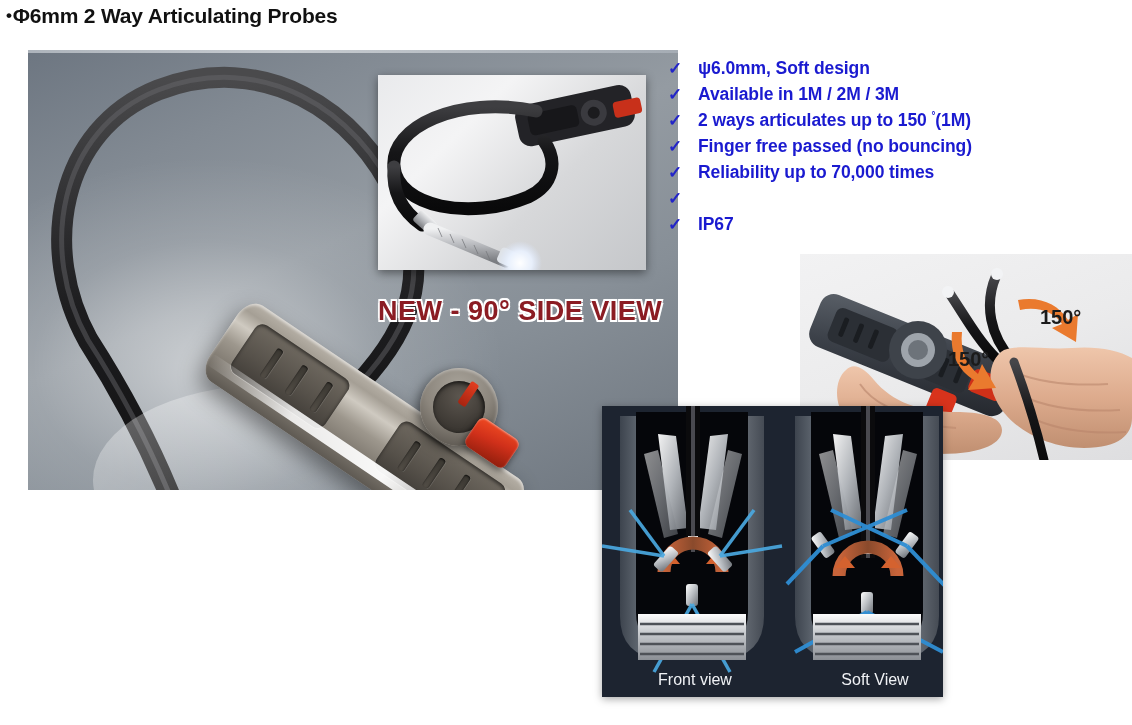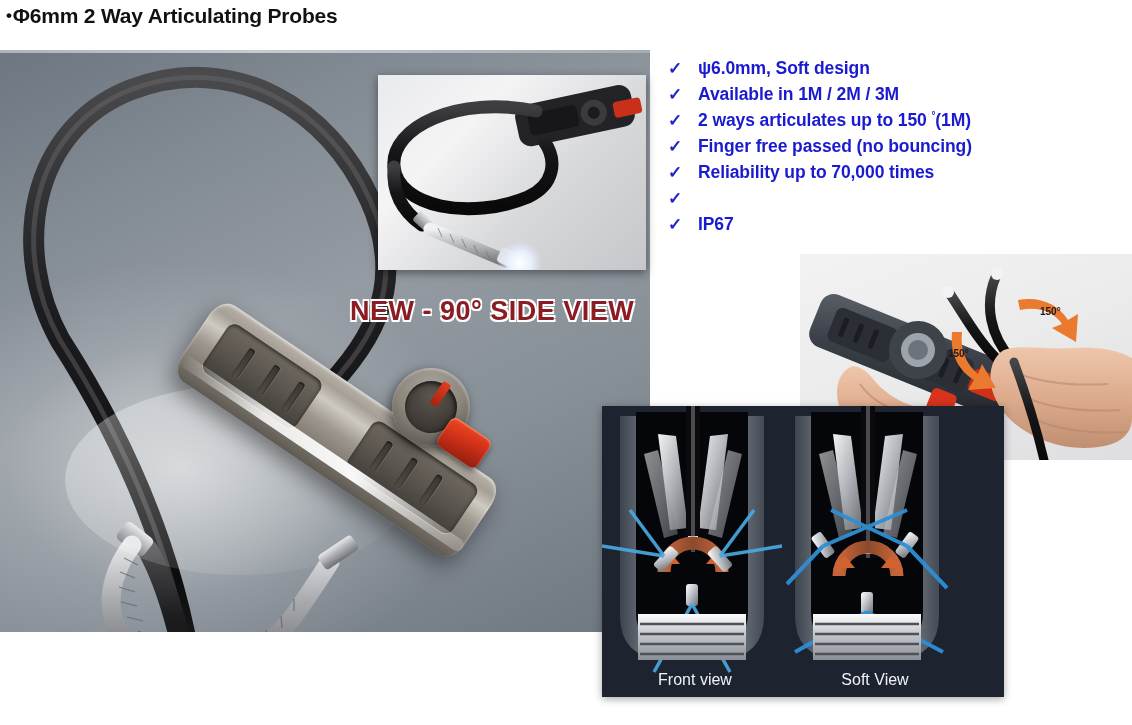--- a/index.html
+++ b/index.html
@@ -26,22 +26,22 @@
   }
   #slide-title .bullet-dot {
     font-size: 17px;
     vertical-align: 2px;
     margin-right: 1px;
   }
 
   
   #main-photo {
     position: absolute;
-    left: 0; top: 50px;
-    width: 650px; height: 582px;
+    left: 28px; top: 50px;
+    width: 650px; height: 440px;
     overflow: hidden;
     background:
       radial-gradient(ellipse 420px 300px at 28% 72%, rgba(255,255,255,0.55) 0%, rgba(255,255,255,0.12) 42%, rgba(255,255,255,0) 70%),
       linear-gradient(155deg, #6d7681 0%, #828a93 22%, #949ba2 45%, #878f97 68%, #6e767f 100%);
   }
   #main-photo .topedge {
     position:absolute; left:0; top:0; width:100%; height:3px;
     background: linear-gradient(90deg,#b9bfc6,#d4d8dc 40%,#a9b0b8);
     opacity:.85;
   }
@@ -161,31 +161,31 @@
     position: absolute;
     left: 800px; top: 254px;
     width: 332px; height: 206px;
     overflow: hidden;
     background: linear-gradient(160deg,#f2f2f3 0%, #ebebec 50%, #dedee0 100%);
   }
   .deg-label {
     position:absolute;
     font-family: "Liberation Sans", sans-serif;
     font-weight: bold;
-    font-size: 10px;
+    font-size: 20px;
     color: #1b1b1b;
   }
   #deg-left  { left: 948px; top: 348px; }
   #deg-right { left: 1040px; top: 306px; }
 
   
   #diagram-panel {
     position: absolute;
     left: 602px; top: 406px;
-    width: 402px; height: 291px;
+    width: 341px; height: 291px;
     background: #1d2430;
     overflow: hidden;
     box-shadow: 0 2px 8px rgba(0,0,0,.35);
   }
   #diagram-panel .dia-label {
     position:absolute; bottom: 8px;
     color: #f0f2f5;
     font-family: "Liberation Sans", sans-serif;
     font-size: 16px;
     text-align:center;

